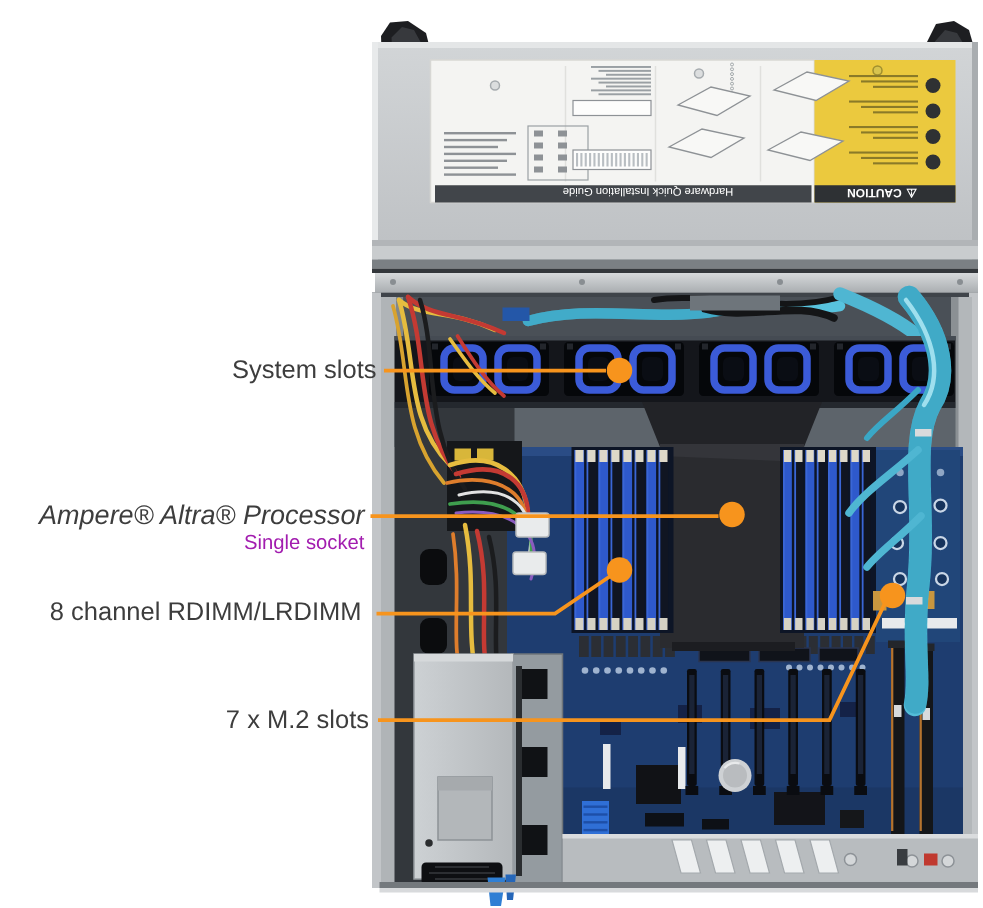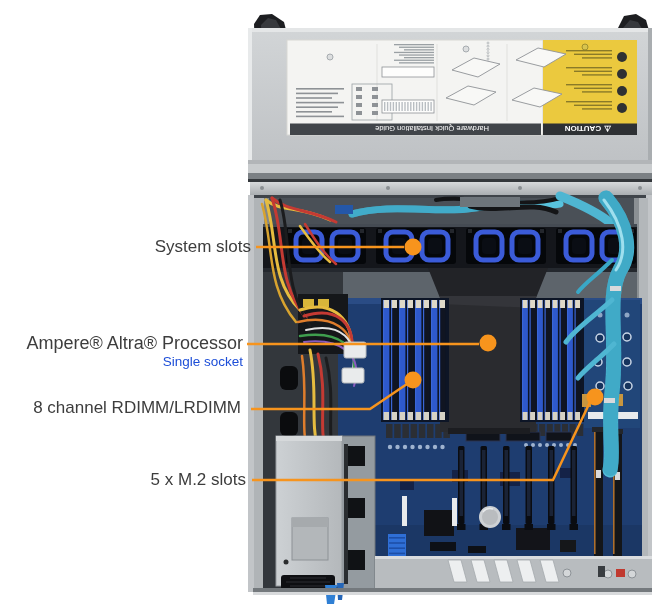--- a/index.html
+++ b/index.html
@@ -5,22 +5,22 @@
   html,body{margin:0;padding:0;background:#ffffff;}
   .canvas{
     position:relative;width:655px;height:605px;background:#ffffff;overflow:hidden;
     font-family:"Liberation Sans",sans-serif;
   }
   svg{position:absolute;left:0;top:0;}
   .callout-label{
     position:absolute;text-align:right;color:#3d3d3d;
     font-size:17px;line-height:20px;white-space:nowrap;
   }
-  .callout-label .main{font-size:18px;}
-  .callout-label .sub{font-size:13.5px;color:#1d4ed8;line-height:16px;margin-top:1px;}
+  .callout-label .main{font-size:18px;font-style:italic;}
+  .callout-label .sub{font-size:13.5px;color:#a21caf;line-height:16px;margin-top:1px;}
   .callout-label .l2{line-height:21.5px;text-align:right;}
 </style>
 </head>
 <body>
 
 <div class="canvas">
 
   <svg id="scene" width="655" height="605" viewBox="0 0 655 605">
     <defs>
       <linearGradient id="coverG" x1="0" y1="0" x2="0" y2="1">
@@ -502,15 +502,15 @@
   <div class="callout-label" style="top:333px;right:412px;">
     <div class="main">Ampere® Altra® Processor</div>
     <div class="sub">Single socket</div>
   </div>
 
   <div class="callout-label" style="top:397px;right:414px;">
     <div class="l2">8 channel RDIMM/LRDIMM</div>
   </div>
 
   <div class="callout-label" style="top:470px;right:409px;">
-    <span>5 x M.2 slots</span>
+    <span>7 x M.2 slots</span>
   </div>
 </div>
 
 </body></html>

